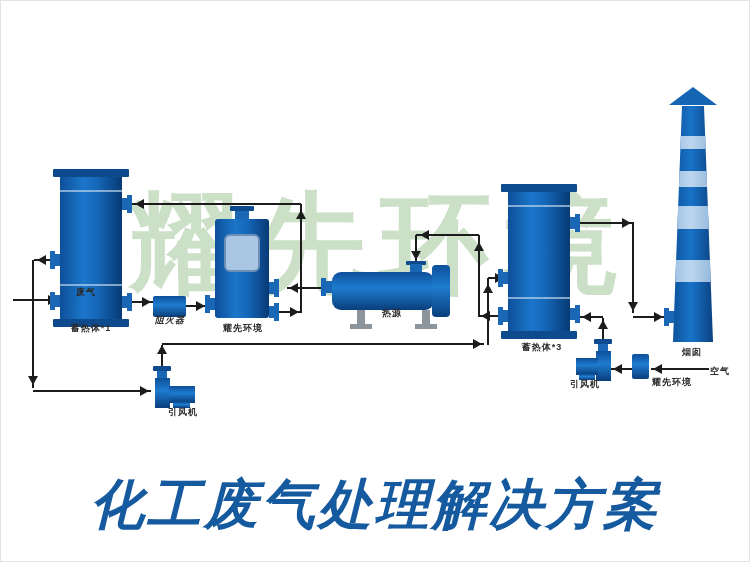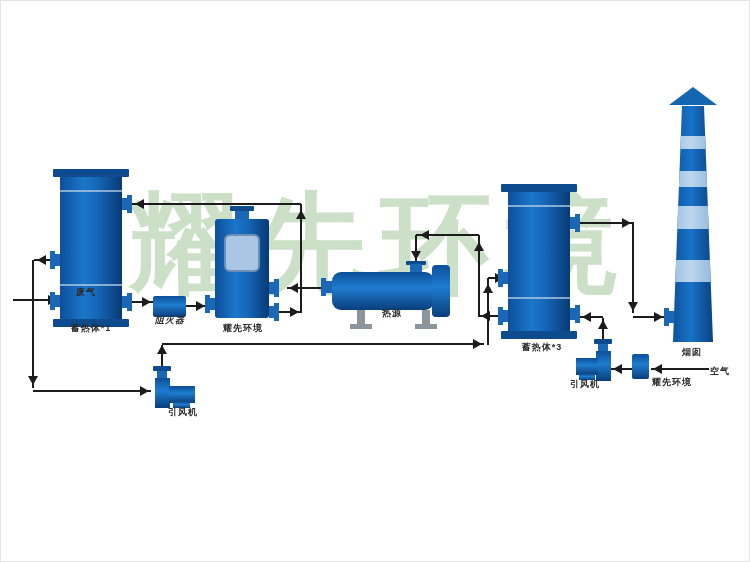--- a/index.html
+++ b/index.html
@@ -143,20 +143,21 @@
   <span class="lbl" style="left:169px;top:313px;font-style:italic;">阻火器</span>
   <span class="lbl" style="left:242px;top:321px;">耀先环境</span>
   <span class="lbl" style="left:391px;top:306px;">热源</span>
   <span class="lbl" style="left:541px;top:340px;">蓄热体*3</span>
   <span class="lbl" style="left:182px;top:405px;">引风机</span>
   <span class="lbl" style="left:584px;top:377px;">引风机</span>
   <span class="lbl" style="left:671px;top:375px;">耀先环境</span>
   <span class="lbl" style="left:719px;top:364px;">空气</span>
   <span class="lbl" style="left:691px;top:345px;">烟囱</span>
 
+  <div class="title">化工废气处理解决方案</div>
 
 <div class="pipe" style="left: 12px; top: 298px; width: 46px; height: 2px;"></div>
     <div class="pipe" style="left: 33px; top: 258px; width: 18px; height: 2px;"></div>
     <div class="pipe" style="left: 31px; top: 259px; width: 2px; height: 128px;"></div>
     <div class="pipe" style="left: 32px; top: 389px; width: 118px; height: 2px;"></div>
     <div class="pipe" style="left: 160px; top: 344px; width: 2px; height: 22px;"></div>
     <div class="pipe" style="left: 161px; top: 342px; width: 322px; height: 2px;"></div>
     <div class="pipe" style="left: 486px; top: 277px; width: 2px; height: 67px;"></div>
     <div class="pipe" style="left: 487px; top: 276px; width: 17px; height: 2px;"></div>
     <div class="pipe" style="left: 130px; top: 300px; width: 22px; height: 2px;"></div>

